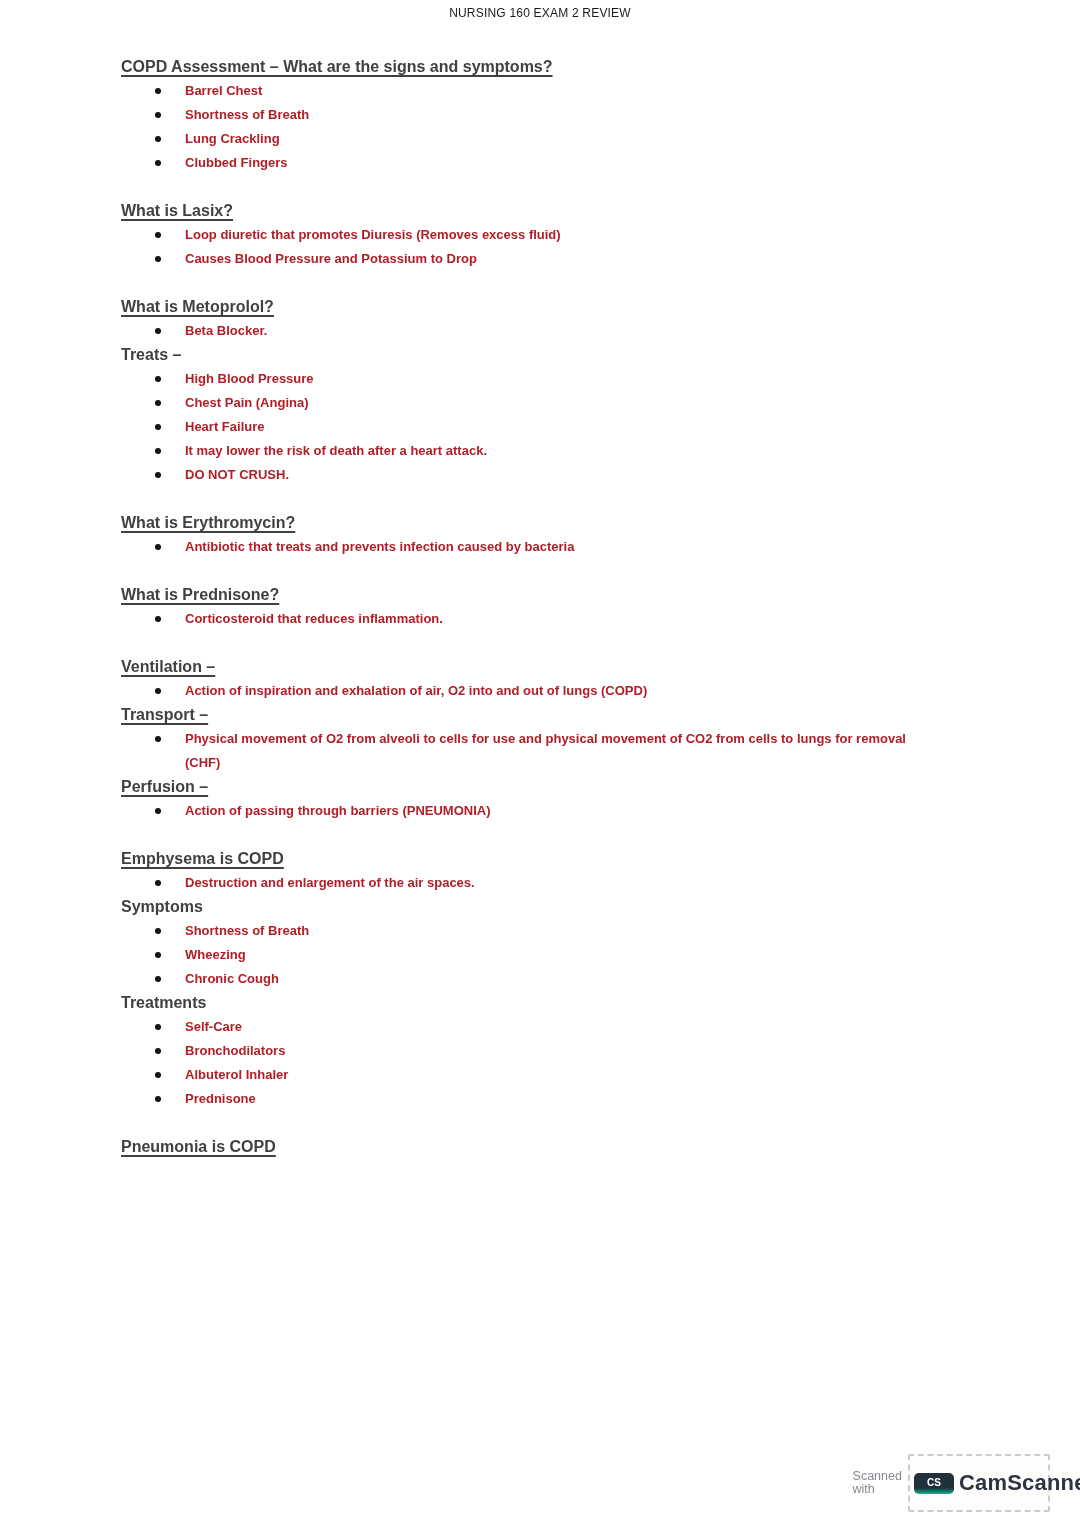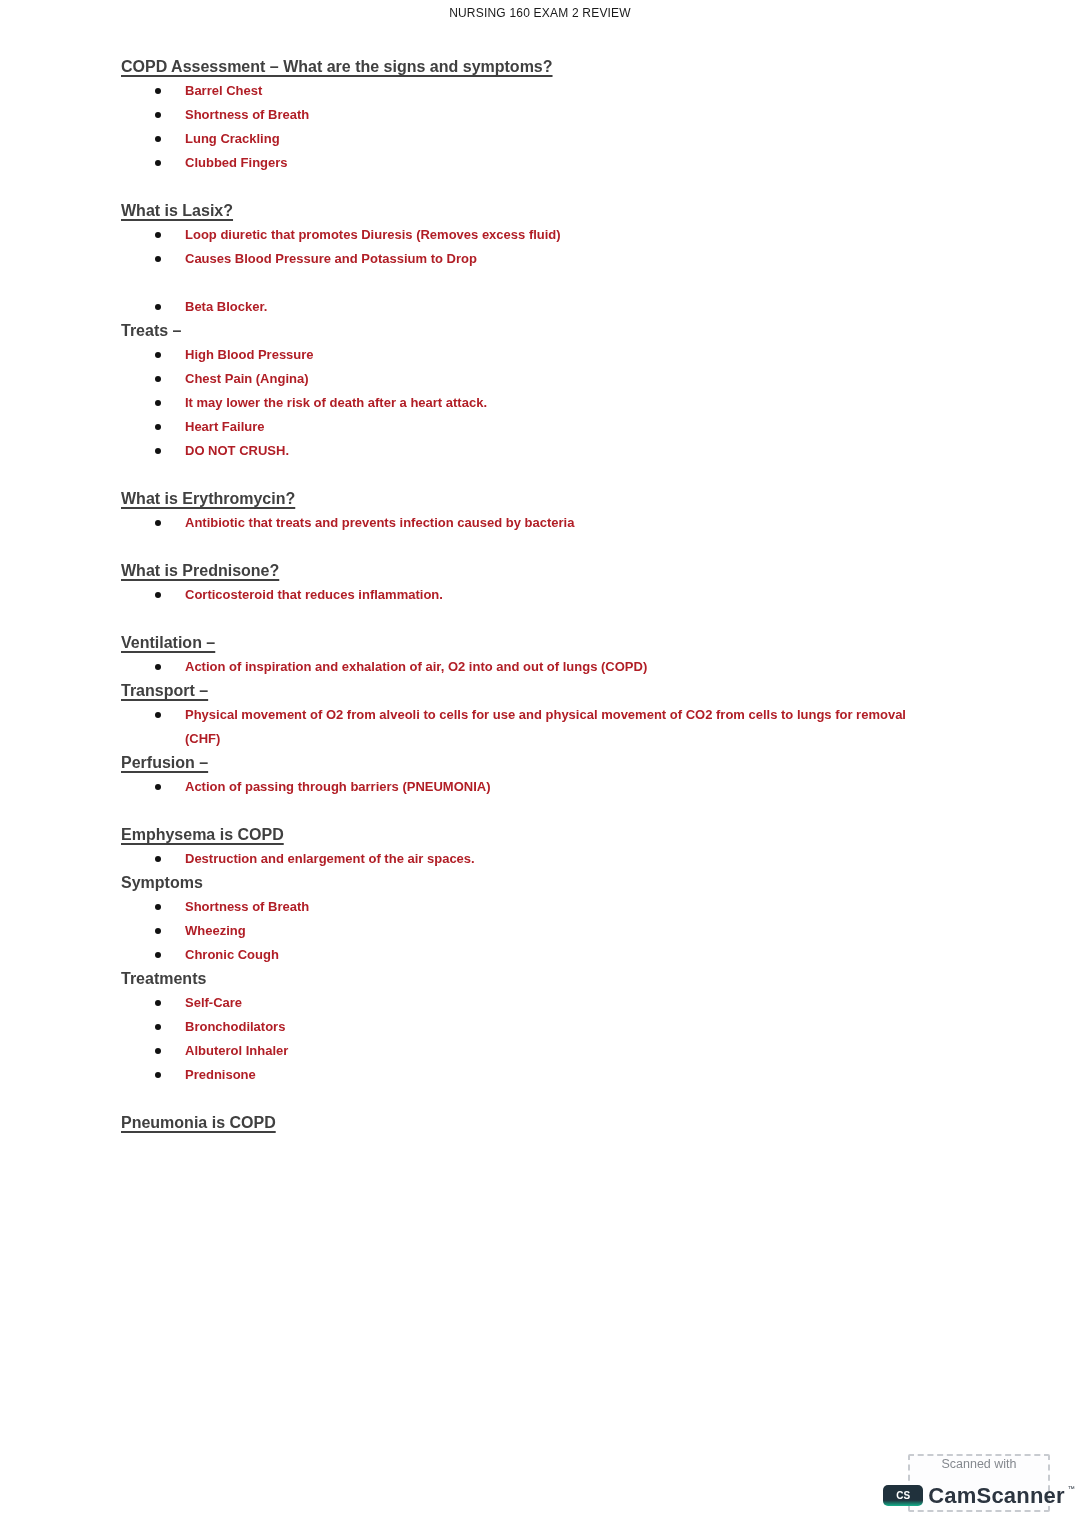--- a/index.html
+++ b/index.html
@@ -70,21 +70,21 @@
     position: absolute;
     right: 30px;
     bottom: 16px;
     width: 142px;
     height: 58px;
     box-sizing: border-box;
     border: 2px dashed #c8cbd0;
     border-radius: 2px;
     background: #fdfdfe;
     display: flex;
-    flex-direction: column;
+    flex-direction: row;
     align-items: center;
     justify-content: center;
     gap: 12px;
     cursor: pointer;
   }
   .scan-badge .scanned-with {
     font-size: 12.5px;
     color: #85898f;
     line-height: 13px;
   }
@@ -136,29 +136,30 @@
       </ul>
     </div>
     <div class="section">
       <div class="heading"><span>What is Lasix?</span></div>
       <ul class="bullets">
         <li>Loop diuretic that promotes Diuresis (Removes excess fluid)</li>
         <li>Causes Blood Pressure and Potassium to Drop</li>
       </ul>
     </div>
     <div class="section">
+      <div class="heading"><span>What is Metoprolol?</span></div>
       <ul class="bullets">
         <li>Beta Blocker.</li>
       </ul>
       <div class="subheading">Treats –</div>
       <ul class="bullets">
         <li>High Blood Pressure</li>
         <li>Chest Pain (Angina)</li>
+        <li>Heart Failure</li>
         <li>It may lower the risk of death after a heart attack.</li>
-        <li>Heart Failure</li>
         <li>DO NOT CRUSH.</li>
       </ul>
     </div>
     <div class="section">
       <div class="heading"><span>What is Erythromycin?</span></div>
       <ul class="bullets">
         <li>Antibiotic that treats and prevents infection caused by bacteria</li>
       </ul>
     </div>
     <div class="section">

